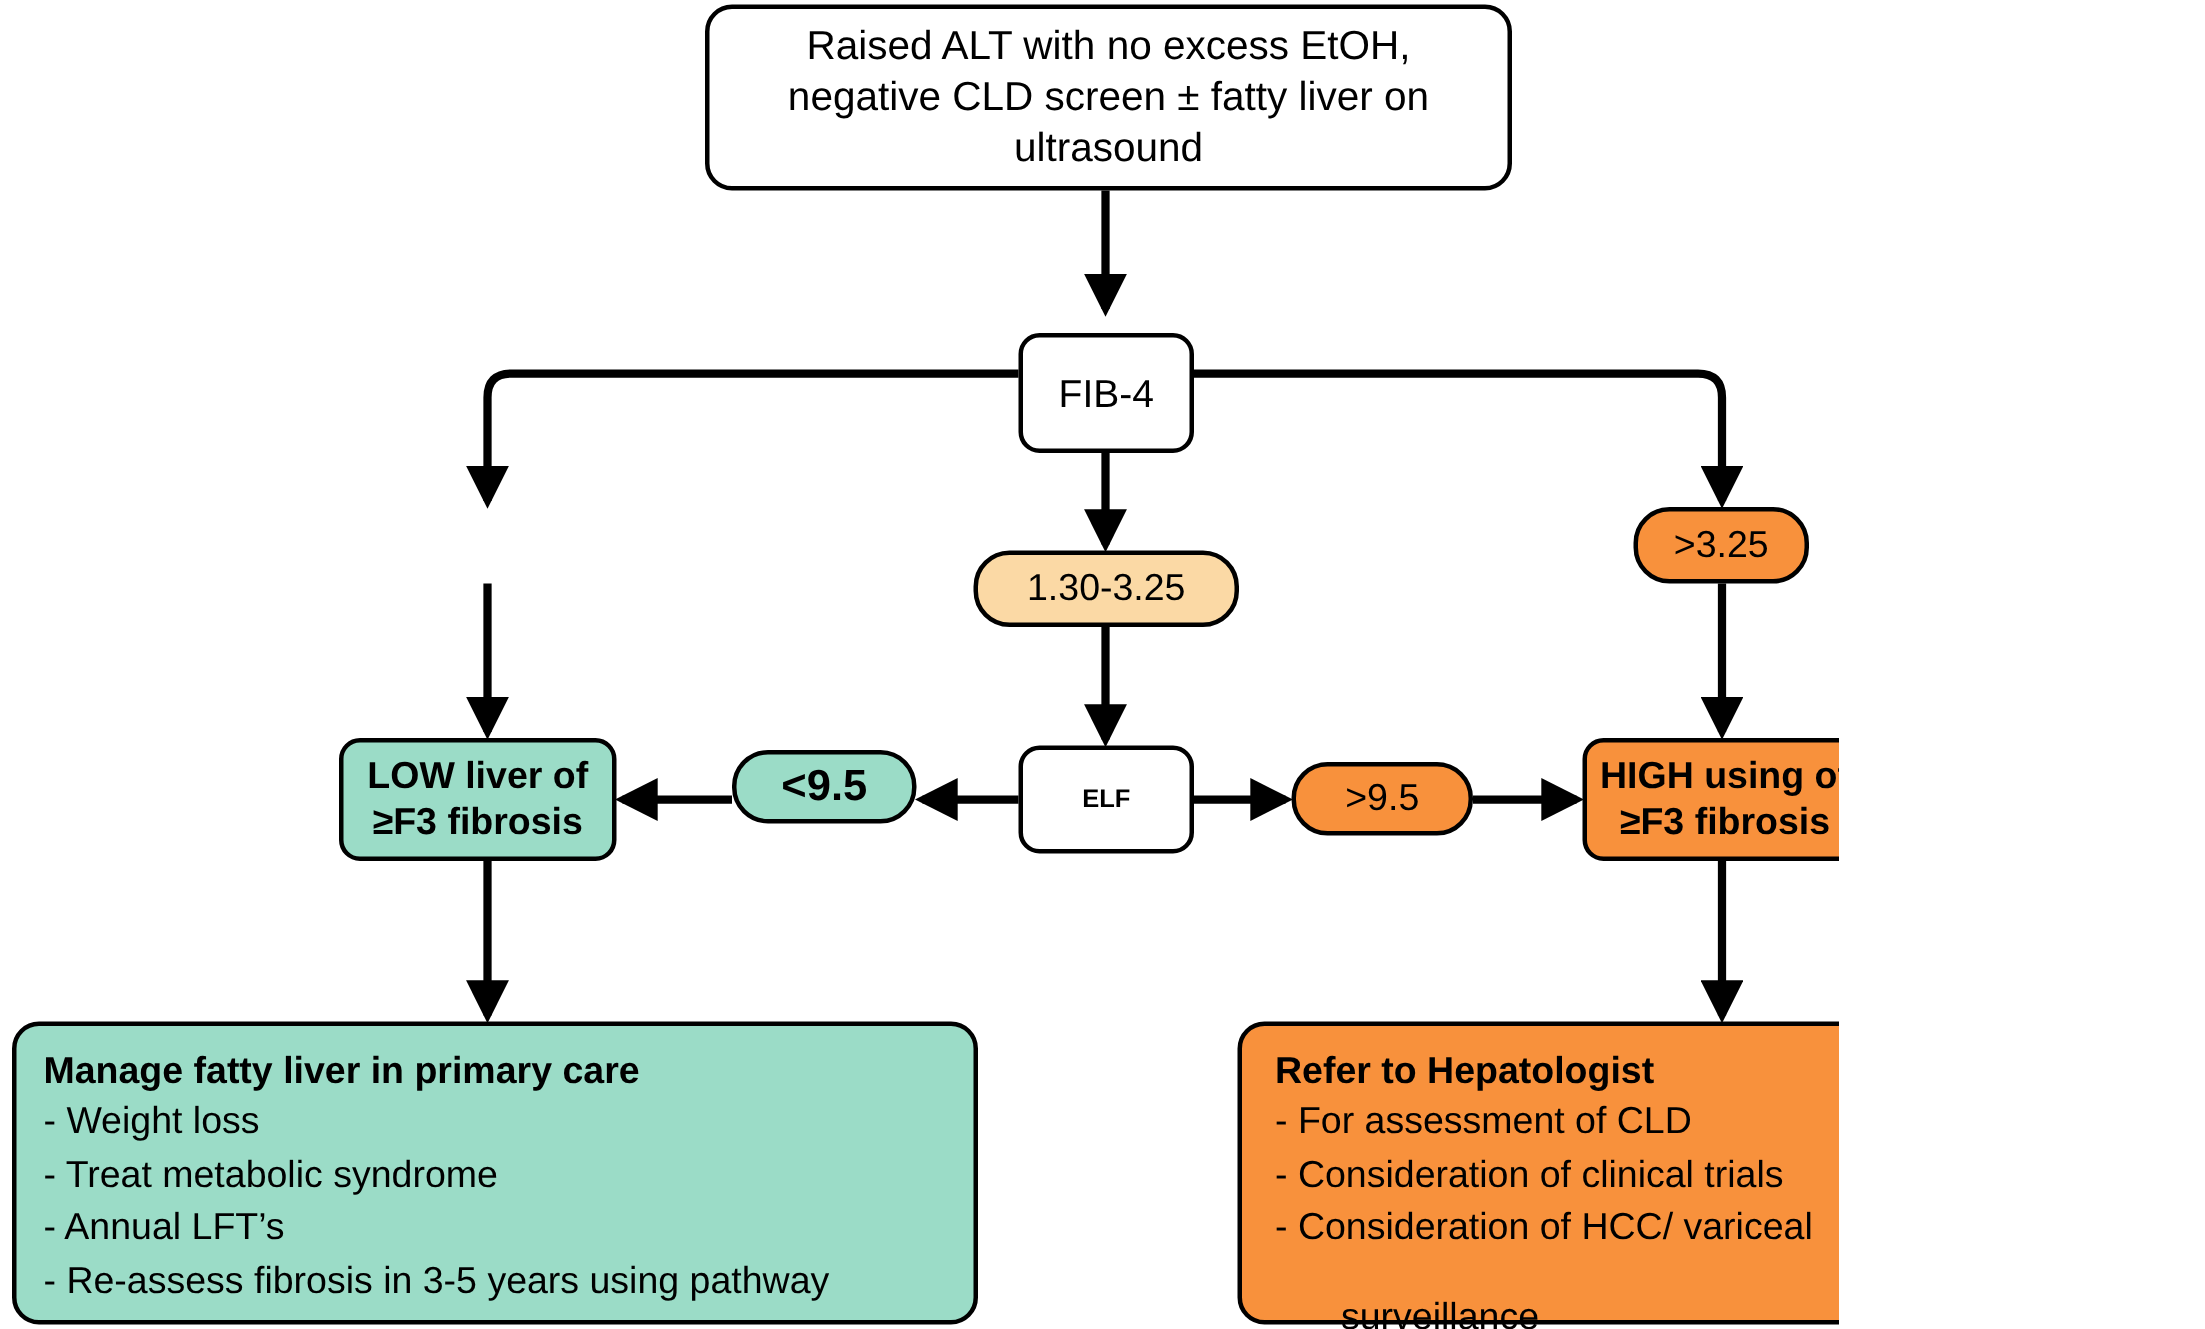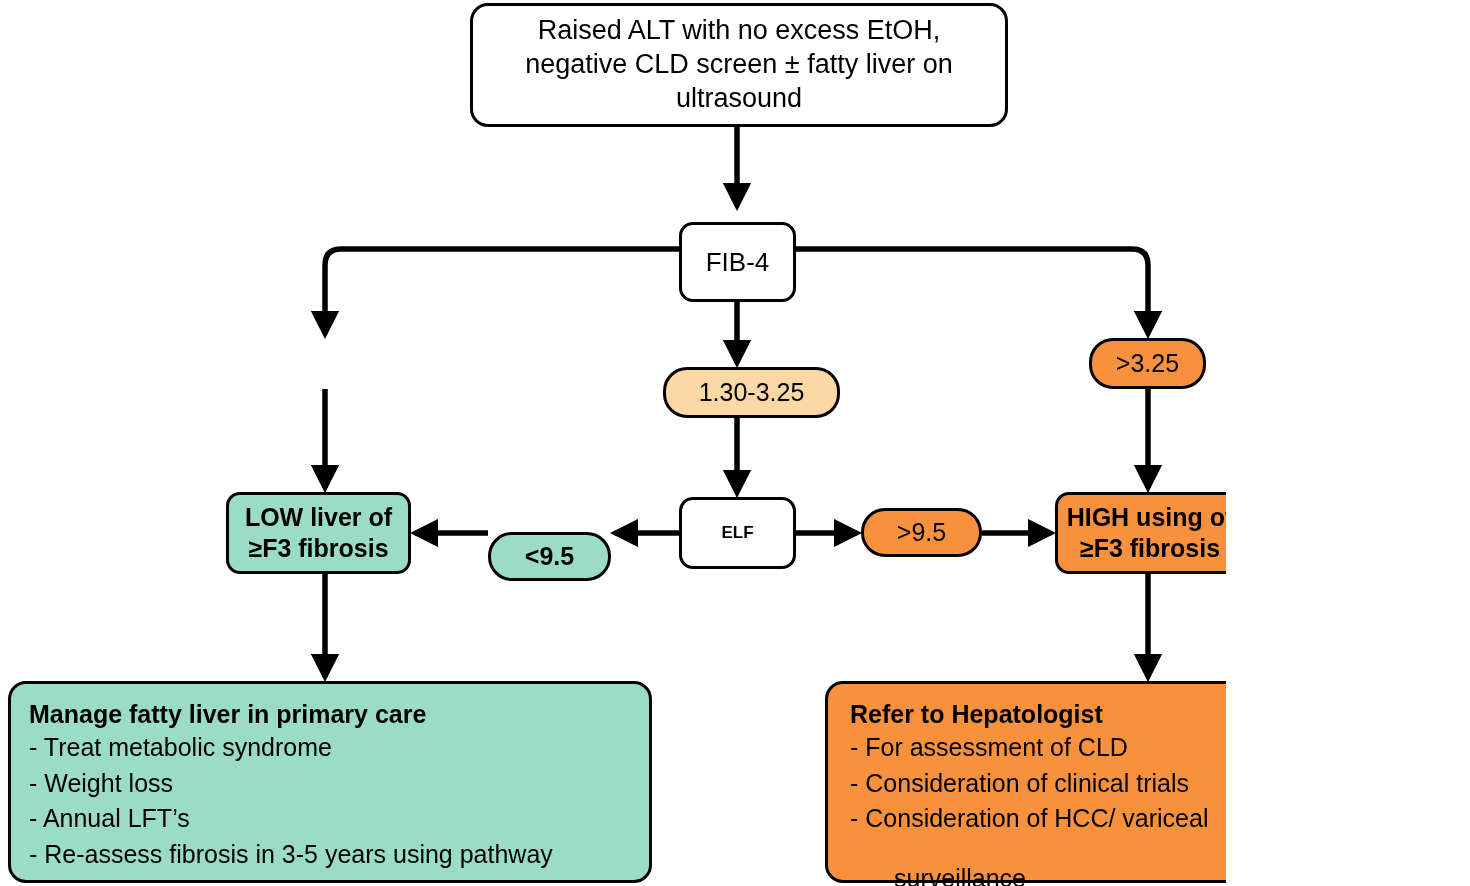--- a/index.html
+++ b/index.html
@@ -51,34 +51,34 @@
   }
   #node-fib4 {
     left: 679px; top: 210px; width: 117px; height: 80px;
     font-size: 26px; border-radius: 14px; margin-top: 12px;
   }
   #node-fib4-low {
     left: 265px; top: 338px; width: 119px; height: 51px;
     font-size: 25px; font-weight: bold;
   }
   #node-fib4-mid {
-    left: 663px; top: 367px; width: 177px; height: 51px;
+    left: 649px; top: 367px; width: 177px; height: 51px;
     font-size: 25px;
   }
   #node-fib4-high {
     left: 1089px; top: 338px; width: 117px; height: 51px;
     font-size: 25px;
   }
   #node-elf {
     left: 679px; top: 497px; width: 117px; height: 72px;
     font-size: 17px; font-weight: bold; border-radius: 14px;
   }
   #node-elf-low {
-    left: 488px; top: 532px; width: 123px; height: 49px;
-    font-size: 25px; font-weight: bold;
+    left: 488px; top: 500px; width: 123px; height: 49px;
+    font-size: 29px; font-weight: bold;
   }
   #node-elf-high {
     left: 861px; top: 508px; width: 121px; height: 49px;
     font-size: 25px;
   }
   #node-low-risk {
     left: 226px; top: 492px; width: 185px; height: 82px;
     font-size: 25px; font-weight: bold; border-radius: 14px;
   }
   #node-high-risk {
@@ -204,22 +204,22 @@
   <div class="node orange" id="node-high-risk">
     <span>
       <span>HIGH using of</span><br>
       <span>≥F3 fibrosis</span>
     </span>
   </div>
 
   <div class="node green" id="node-manage">
     <div class="panel-title">Manage fatty liver in primary care</div>
     <ul class="panel-list">
+      <li>- Weight loss</li>
       <li>- Treat metabolic syndrome</li>
-      <li>- Weight loss</li>
       <li>- Annual LFT’s</li>
       <li>- Re-assess fibrosis in 3-5 years using pathway</li>
     </ul>
   </div>
 
   <div class="node orange" id="node-refer">
     <div class="panel-title">Refer to Hepatologist</div>
     <ul class="panel-list">
       <li>- For assessment of CLD</li>
       <li>- Consideration of clinical trials</li>

